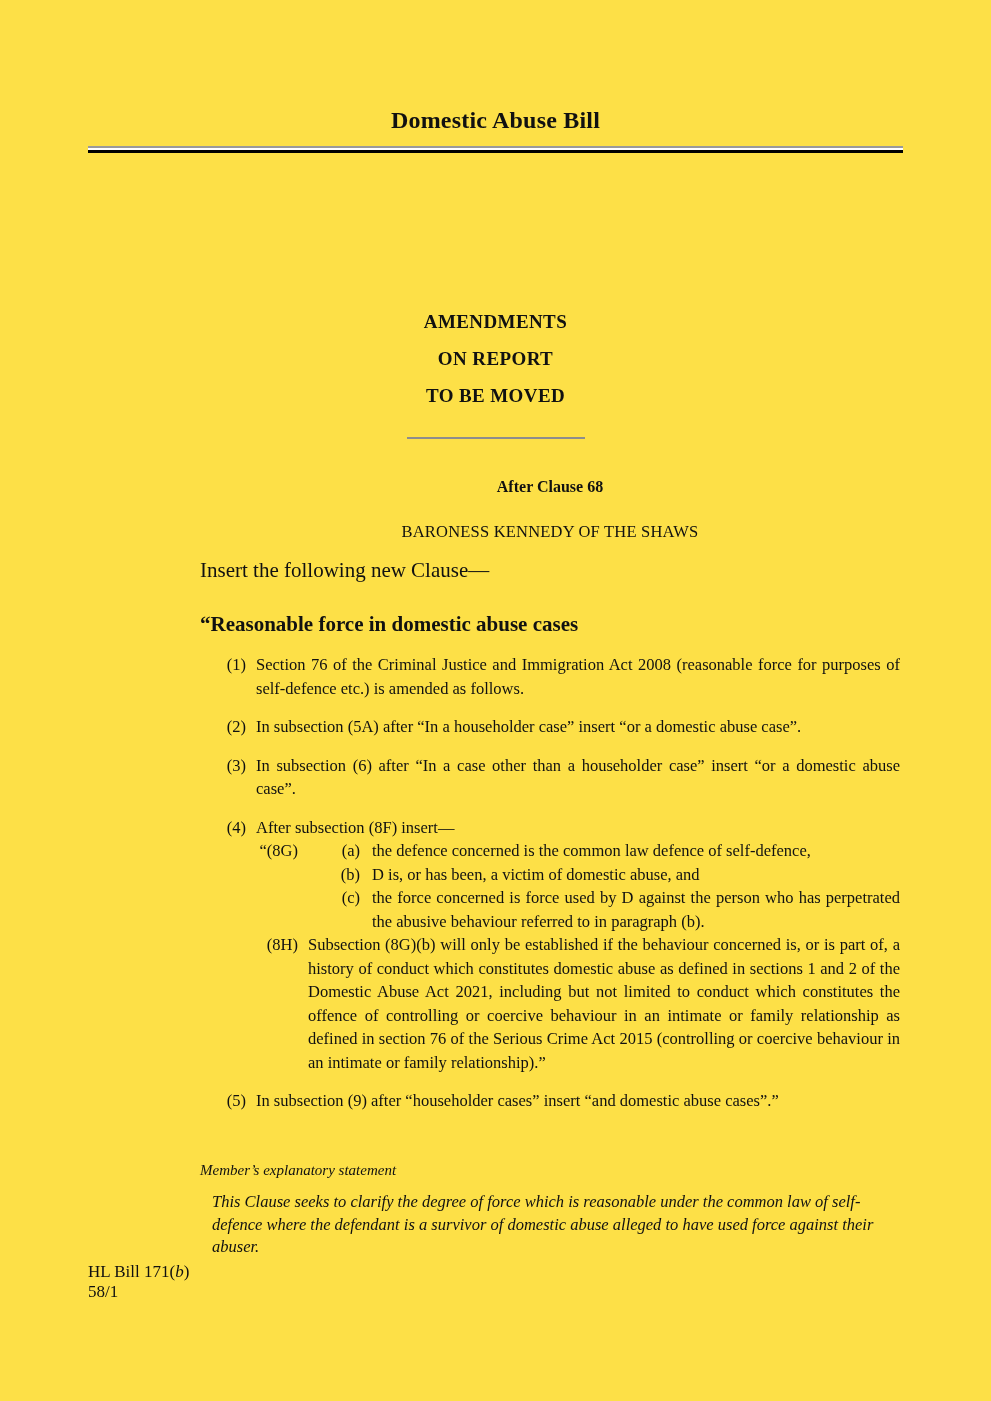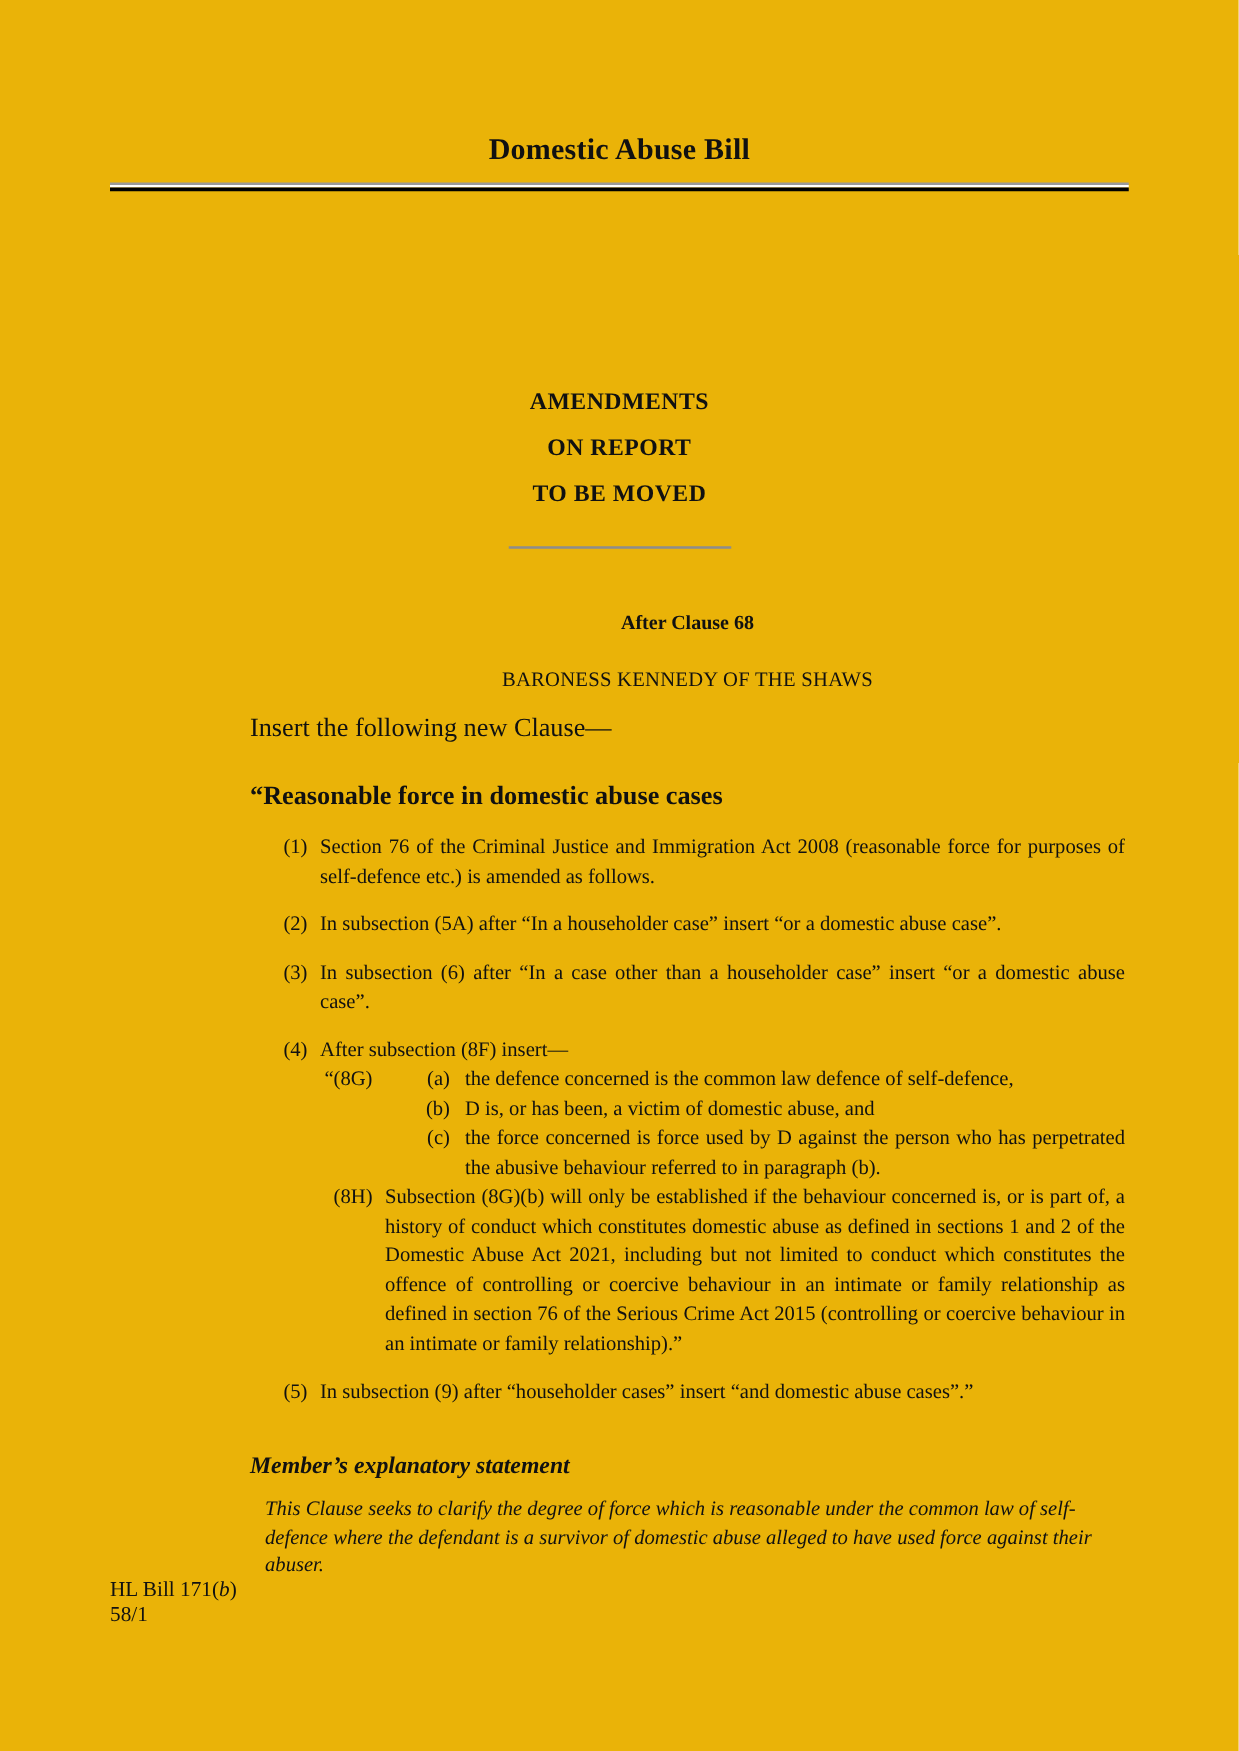--- a/index.html
+++ b/index.html
@@ -9,21 +9,21 @@
   }
   body {
     font-family: "Liberation Serif", "DejaVu Serif", serif;
     color: #111111;
   }
   .page {
     position: relative;
     width: 991px;
     height: 1401px;
     margin: 0 auto;
-    background: #eab308;
+    background: #fde047;
     overflow: hidden;
     box-sizing: border-box;
   }
 
   
   .doc-title {
     position: absolute;
     left: 88px;
     top: 107px;
     width: 815px;
@@ -76,21 +76,21 @@
   .body-area {
     position: absolute;
     left: 200px;
     top: 474px;
     width: 700px;
   }
   .clause-heading {
     text-align: center;
     font-weight: bold;
     font-size: 16px;
-    margin: 16px 0 26px 0;
+    margin: 4px 0 26px 0;
   }
   .member-name {
     text-align: center;
     font-size: 16.5px;
     letter-spacing: 0.2px;
     margin: 0 0 16px 0;
   }
   .intro-line {
     font-size: 21px;
     margin: 0 0 29px 0;
@@ -135,23 +135,23 @@
   .tight { margin-bottom: 0; }
 
   
   .explanatory {
     position: absolute;
     left: 200px;
     top: 1162px;
     width: 700px;
   }
   .explanatory-title {
-    font-weight: bold;
+    font-weight: normal;
     font-style: italic;
-    font-size: 19px;
+    font-size: 15px;
     margin: 0 0 2px 0;
   }
   .explanatory-body {
     font-style: italic;
     font-size: 16.5px;
     line-height: 22.5px;
     margin: 12px;
   }
 
   

